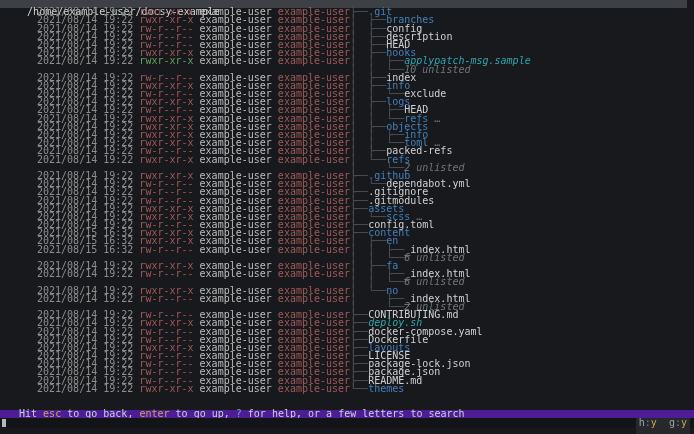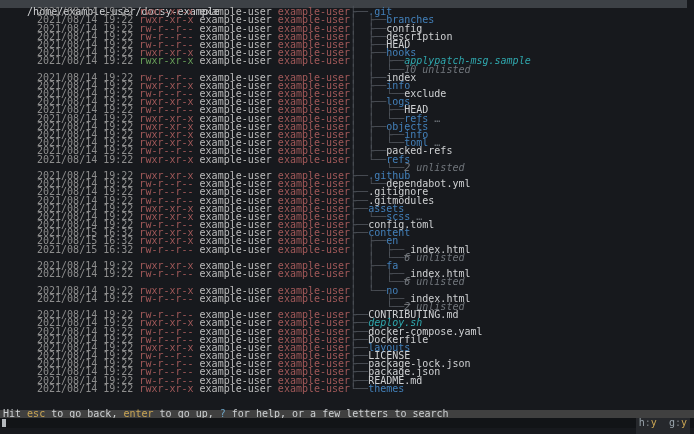--- a/index.html
+++ b/index.html
@@ -31,21 +31,21 @@
   .c-owner{color:#bdbdbd;}
   .c-group{color:#a25959;}
   .c-branch{color:#4f545b;}
   .c-dir{color:#4380ba;}
   .c-file{color:#cfd1d3;}
   .c-exe{color:#2fa7ad;font-style:italic;}
   .c-unlisted{color:#71767c;font-style:italic;text-align:center;}
   .c-suffix{color:#71767c;}
   .statusbar{
     position:absolute;left:0;top:410.2px;width:694px;height:8.2px;line-height:8.2px;
-    background:#404040;color:#cdd0d2;padding-left:3px;box-sizing:border-box;white-space:pre;
+    background:#4c1d95;color:#cdd0d2;padding-left:19px;box-sizing:border-box;white-space:pre;
   }
   .s-key{color:#c9a554;}
   .s-help{color:#6fa7c9;}
   .inputbar{
     position:absolute;left:0;top:418.4px;width:694px;height:10px;
     background:#121417;
   }
   .cursor{
     position:absolute;left:2px;top:1px;width:4.2px;height:7.5px;background:#b5b9bd;
   }

